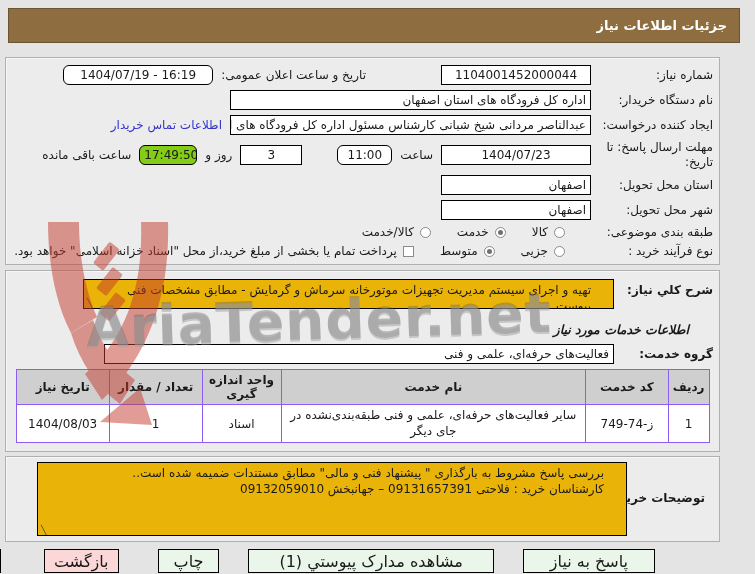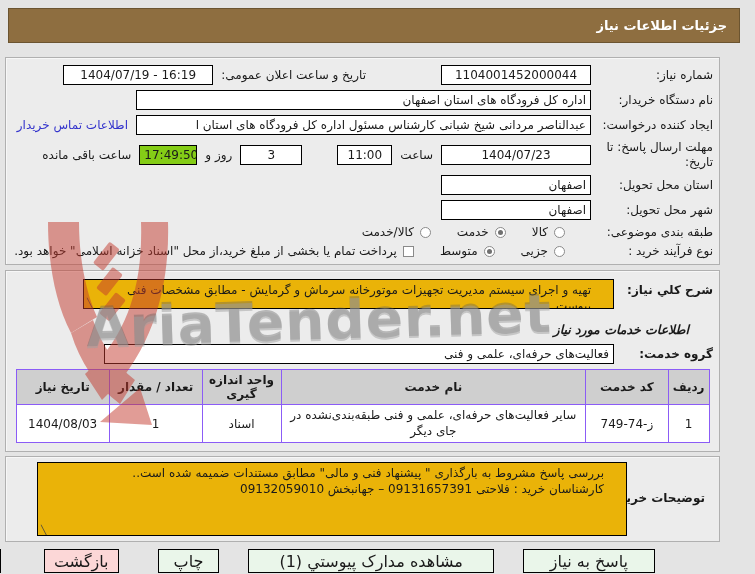--- a/index.html
+++ b/index.html
@@ -52,24 +52,24 @@
     border: 1px solid #000000;
     height: 20px;
     line-height: 18px;
     padding: 0 4px;
     overflow: hidden;
     white-space: nowrap;
     flex: none;
   }
   .center { text-align: center; }
   .ltr { direction: ltr; }
-  .w150 { width: 150px; } .w455 { width: 455px; padding-left: 40px; } .w55 { width: 55px; }
+  .w150 { width: 150px; } .w455 { width: 361px; padding-left: 40px; } .w55 { width: 55px; }
   .w62 { width: 62px; } .w58 { width: 58px; } .w510 { width: 510px; }
   .yellow { background: #84cc16; }
-  .mr8 { margin-right: 8px; }
+  .mr8 { margin-right: 8px; border-radius: 6px; }
   .gap75 { margin-right: 75px; } .gap35 { margin-right: 35px; }
 
   .link { color: #3333cc; margin-right: 8px; white-space: nowrap; cursor: pointer; }
 
   
   .radio, .chk {
     display: inline-block; width: 11px; height: 11px; flex: none;
     background: #ffffff; border: 1px solid #8a8a8a; margin-left: 4px;
     position: relative;
   }

